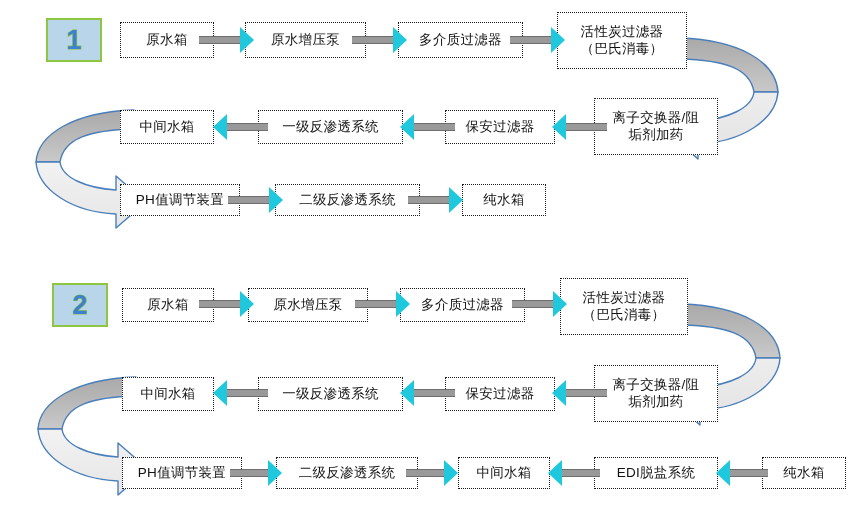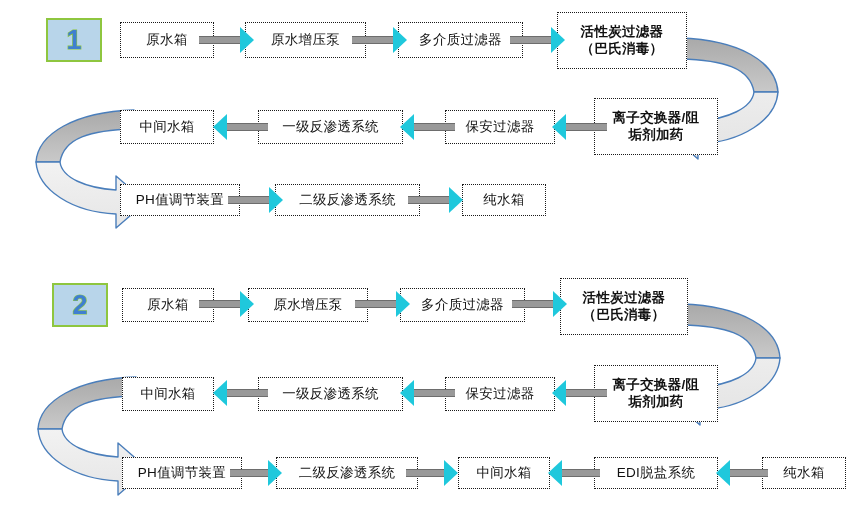--- a/index.html
+++ b/index.html
@@ -36,21 +36,21 @@
     background:#ffffff;
     display:flex;align-items:center;justify-content:center;
     text-align:center;
     color:#111111;
     font-size:13.5px;
     line-height:1.22;
     letter-spacing:.3px;
     z-index:3;
     white-space:nowrap;
   }
-  .node.two-line{white-space:normal;font-weight:bold;}
+  .node.two-line{white-space:normal;}
 
   
   .conn{position:absolute;height:26px;z-index:4;}
   .conn .bar{
     position:absolute;top:50%;margin-top:-4px;height:8px;
     background:#999999;
     border-top:1px solid #6d6d6d;
     border-bottom:1px solid #6d6d6d;
     box-sizing:border-box;
   }

